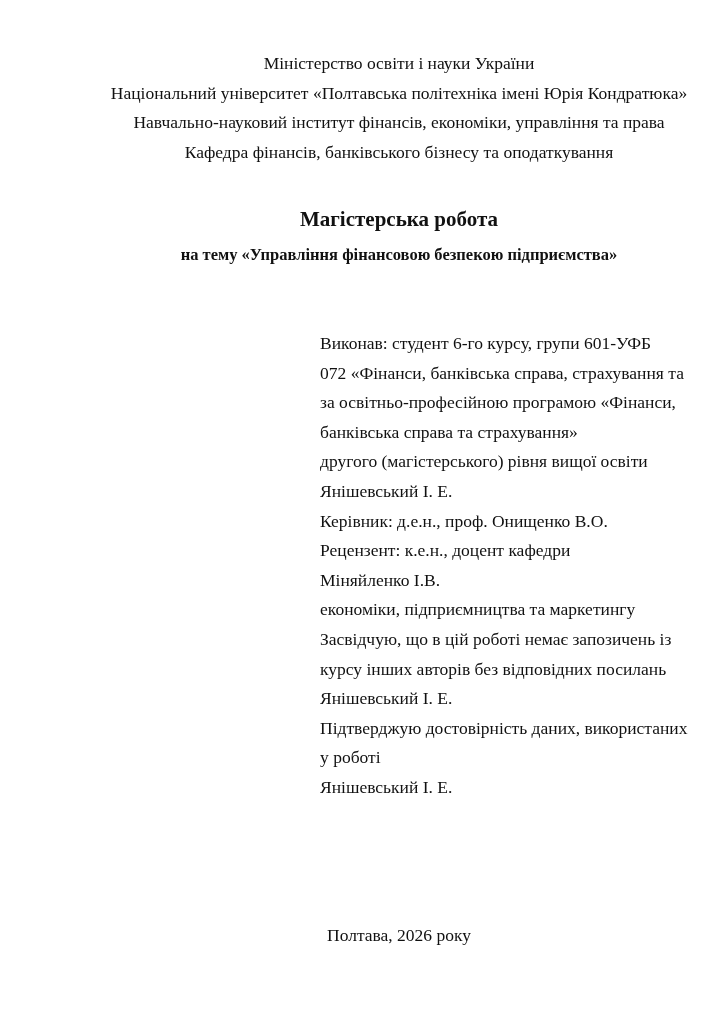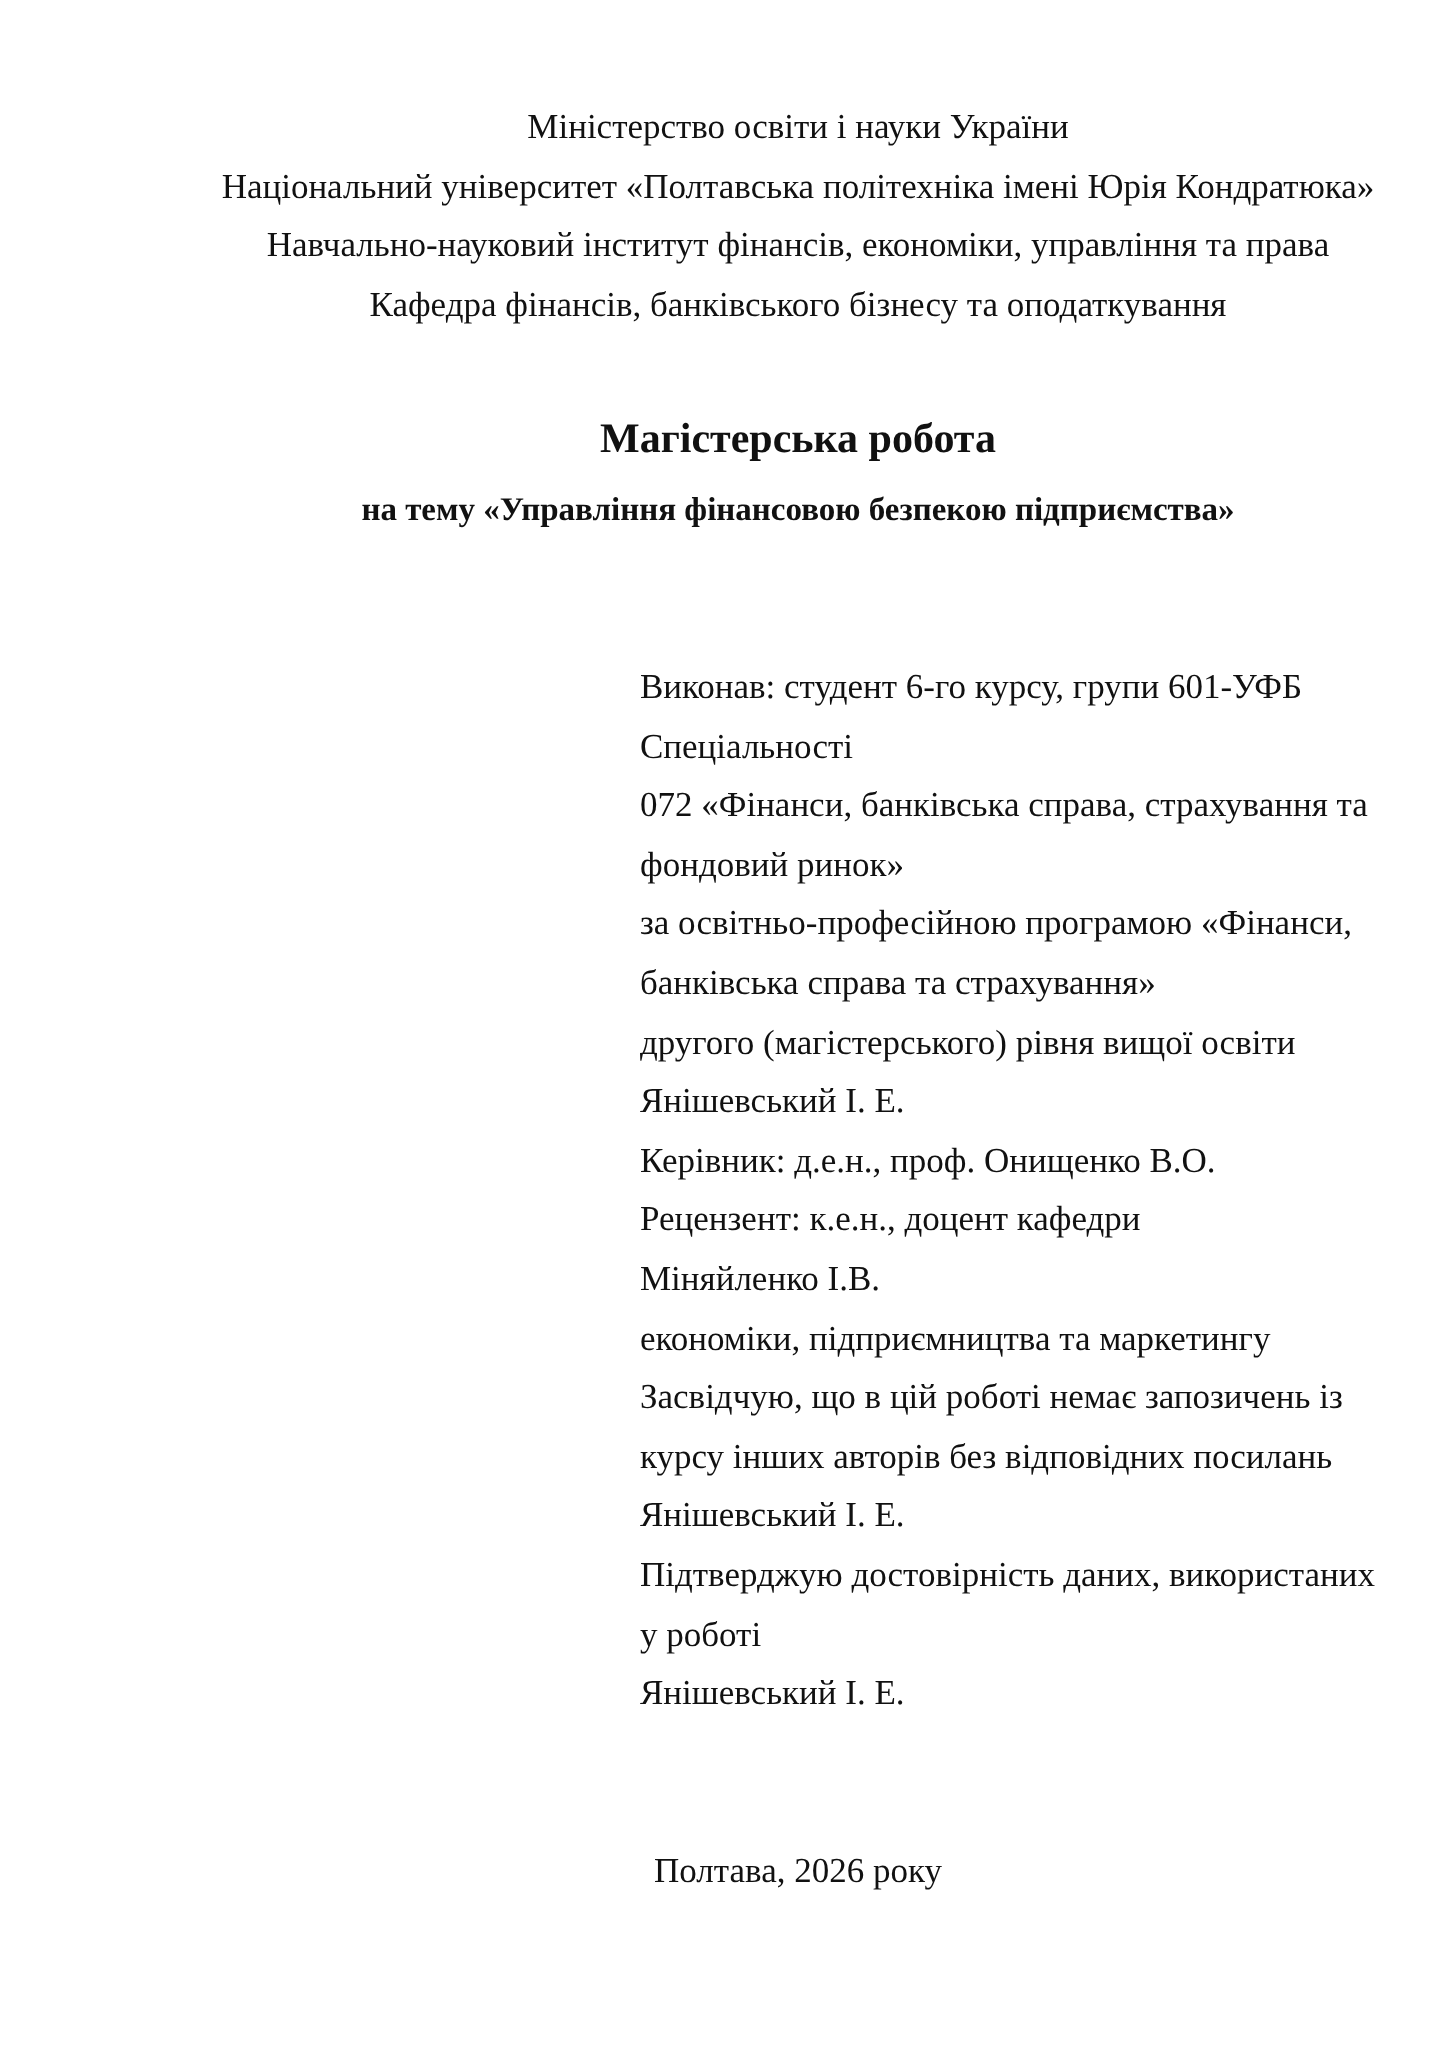--- a/index.html
+++ b/index.html
@@ -91,23 +91,21 @@
     <div class="header-line">Національний університет «Полтавська політехніка імені Юрія Кондратюка»</div>
     <div class="header-line">Навчально-науковий інститут фінансів, економіки, управління та права</div>
     <div class="header-line">Кафедра фінансів, банківського бізнесу та оподаткування</div>
   </div>
 
   <div class="title">Магістерська робота</div>
   <div class="subtitle">на тему «Управління фінансовою безпекою підприємства»</div>
 
   <div class="info-block">
     <div class="info-line">Виконав: студент 6-го курсу, групи 601-УФБ</div>
-    <div class="info-line">Спеціальності</div>
     <div class="info-line">072 «Фінанси, банківська справа, страхування та</div>
-    <div class="info-line">фондовий ринок»</div>
     <div class="info-line">за освітньо-професійною програмою «Фінанси,</div>
     <div class="info-line">банківська справа та страхування»</div>
     <div class="info-line">другого (магістерського) рівня вищої освіти</div>
     <div class="info-line">Янішевський І. Е.</div>
     <div class="info-line">Керівник: д.е.н., проф. Онищенко В.О.</div>
     <div class="info-line">Рецензент: к.е.н., доцент кафедри</div>
     <div class="info-line">Міняйленко І.В.</div>
     <div class="info-line">економіки, підприємництва та маркетингу</div>
     <div class="info-line">Засвідчую, що в цій роботі немає запозичень із</div>
     <div class="info-line">курсу інших авторів без відповідних посилань</div>

